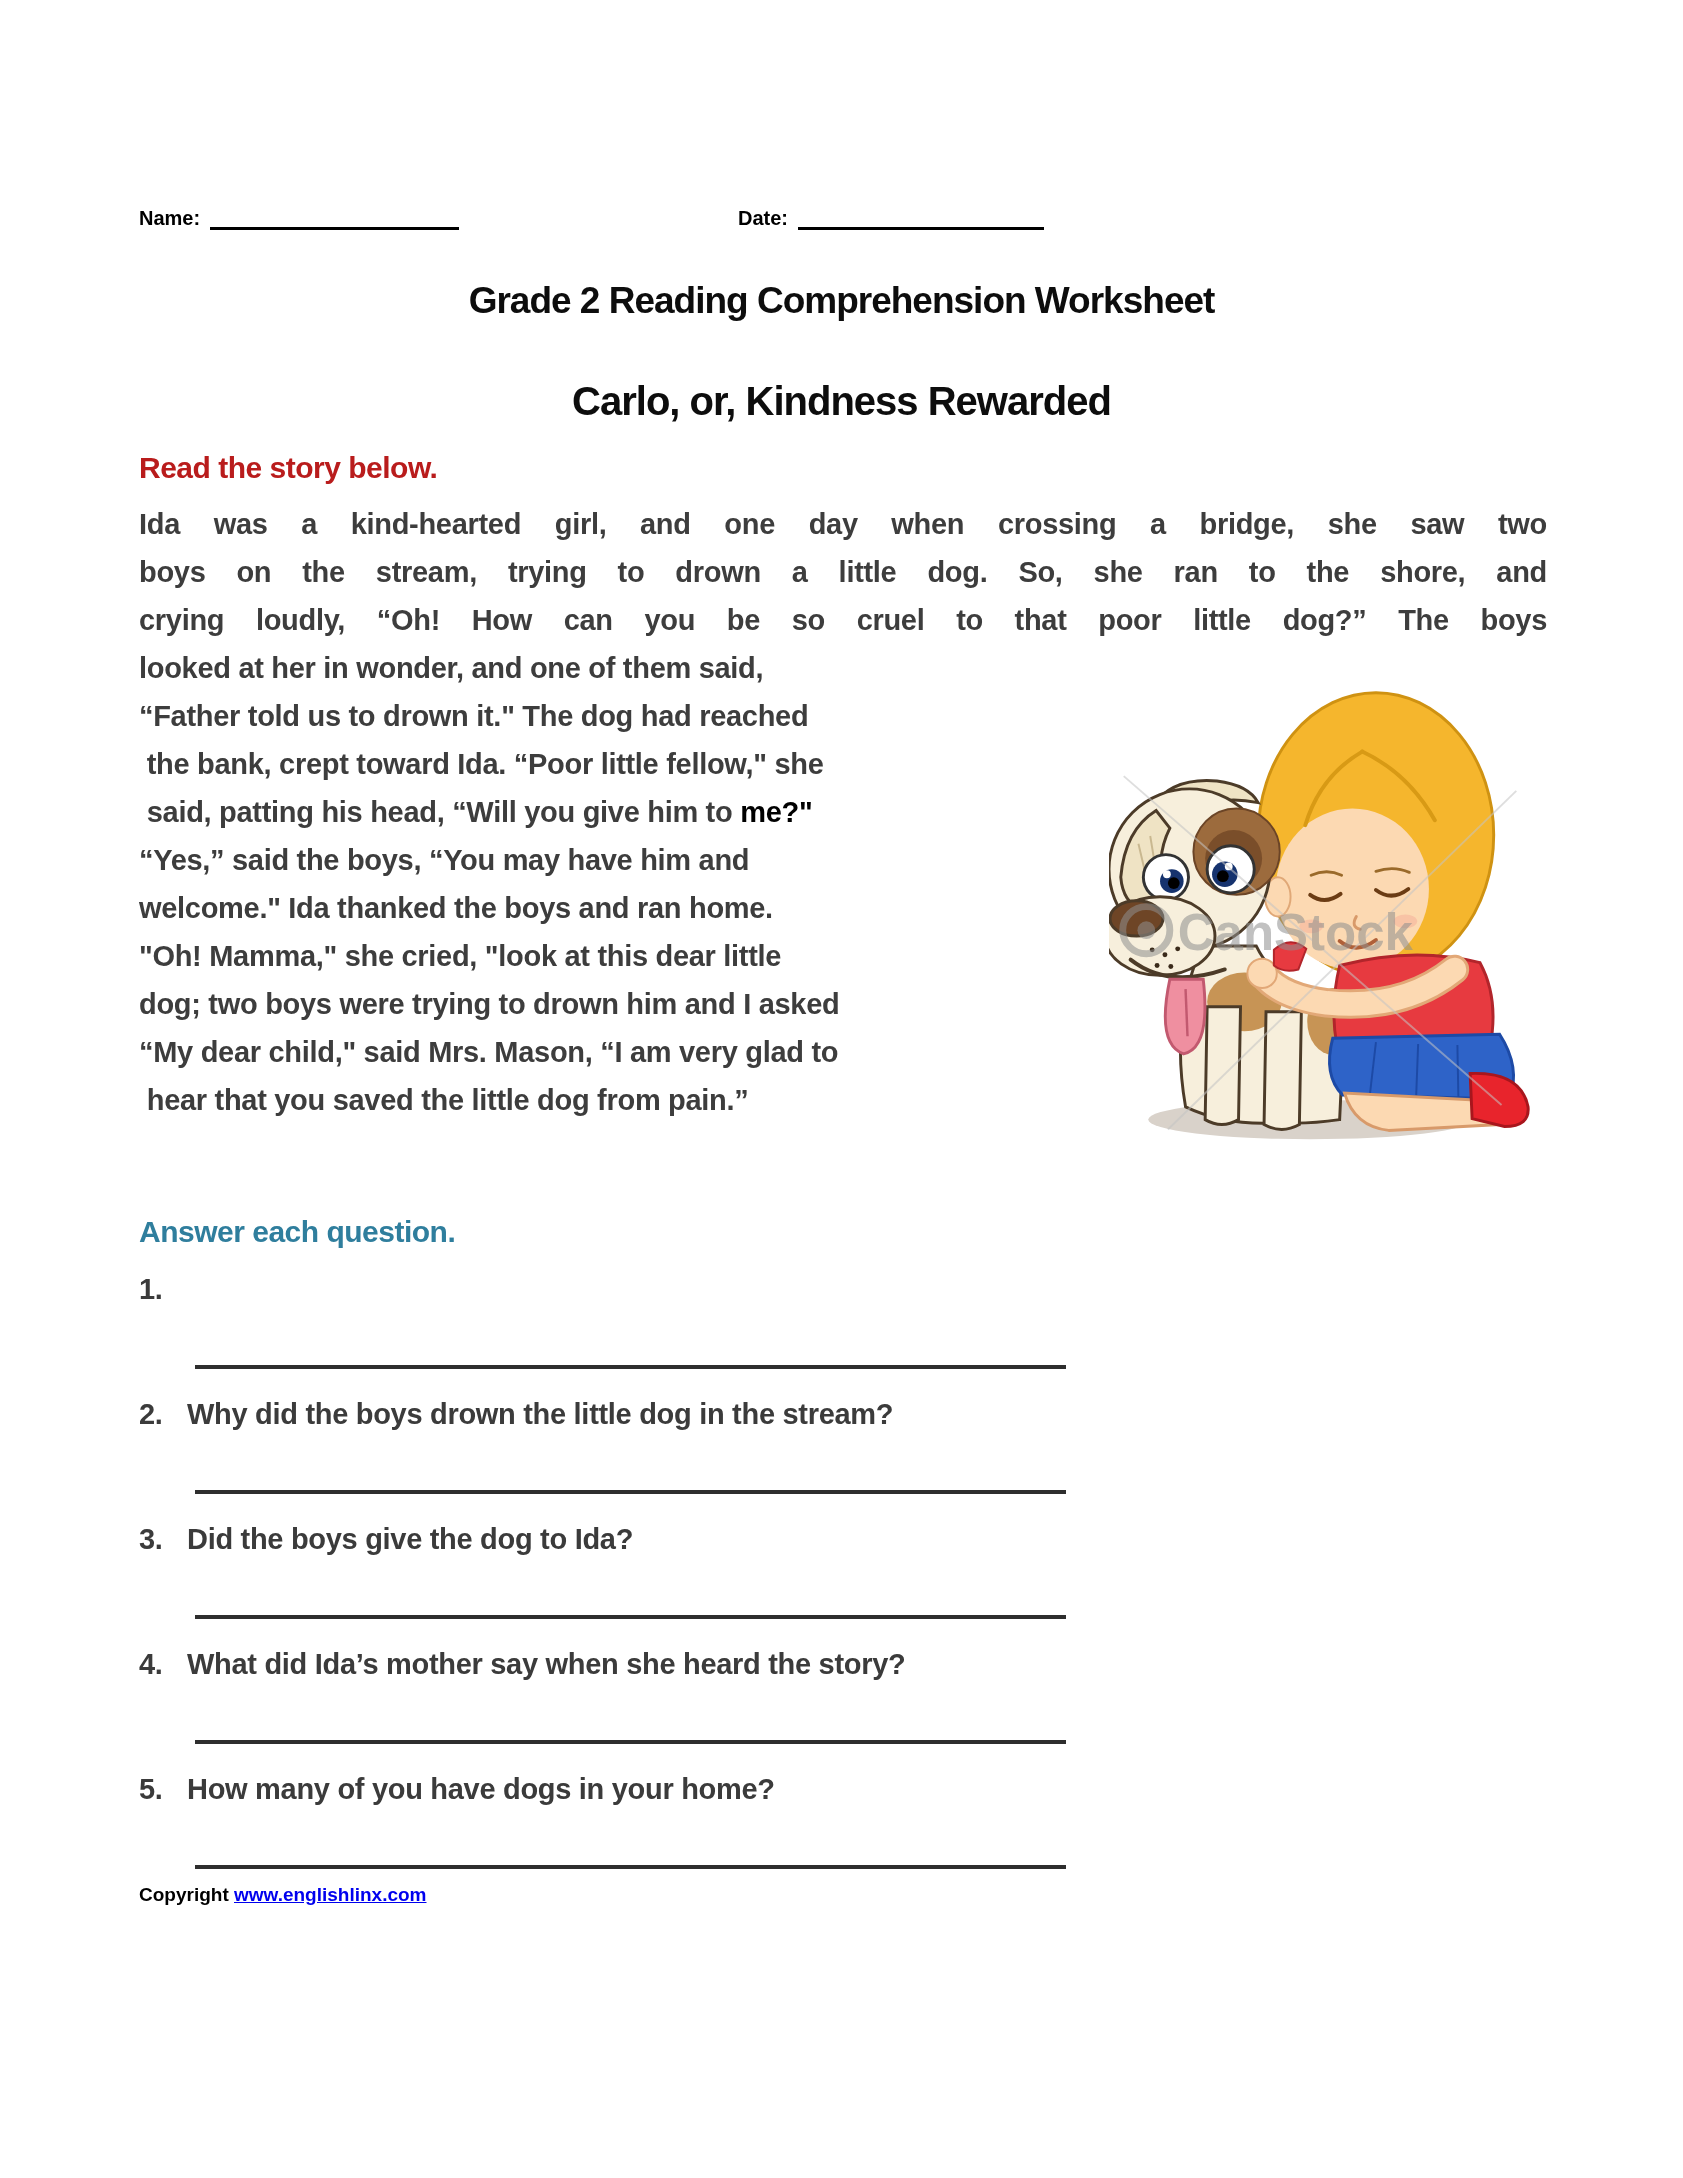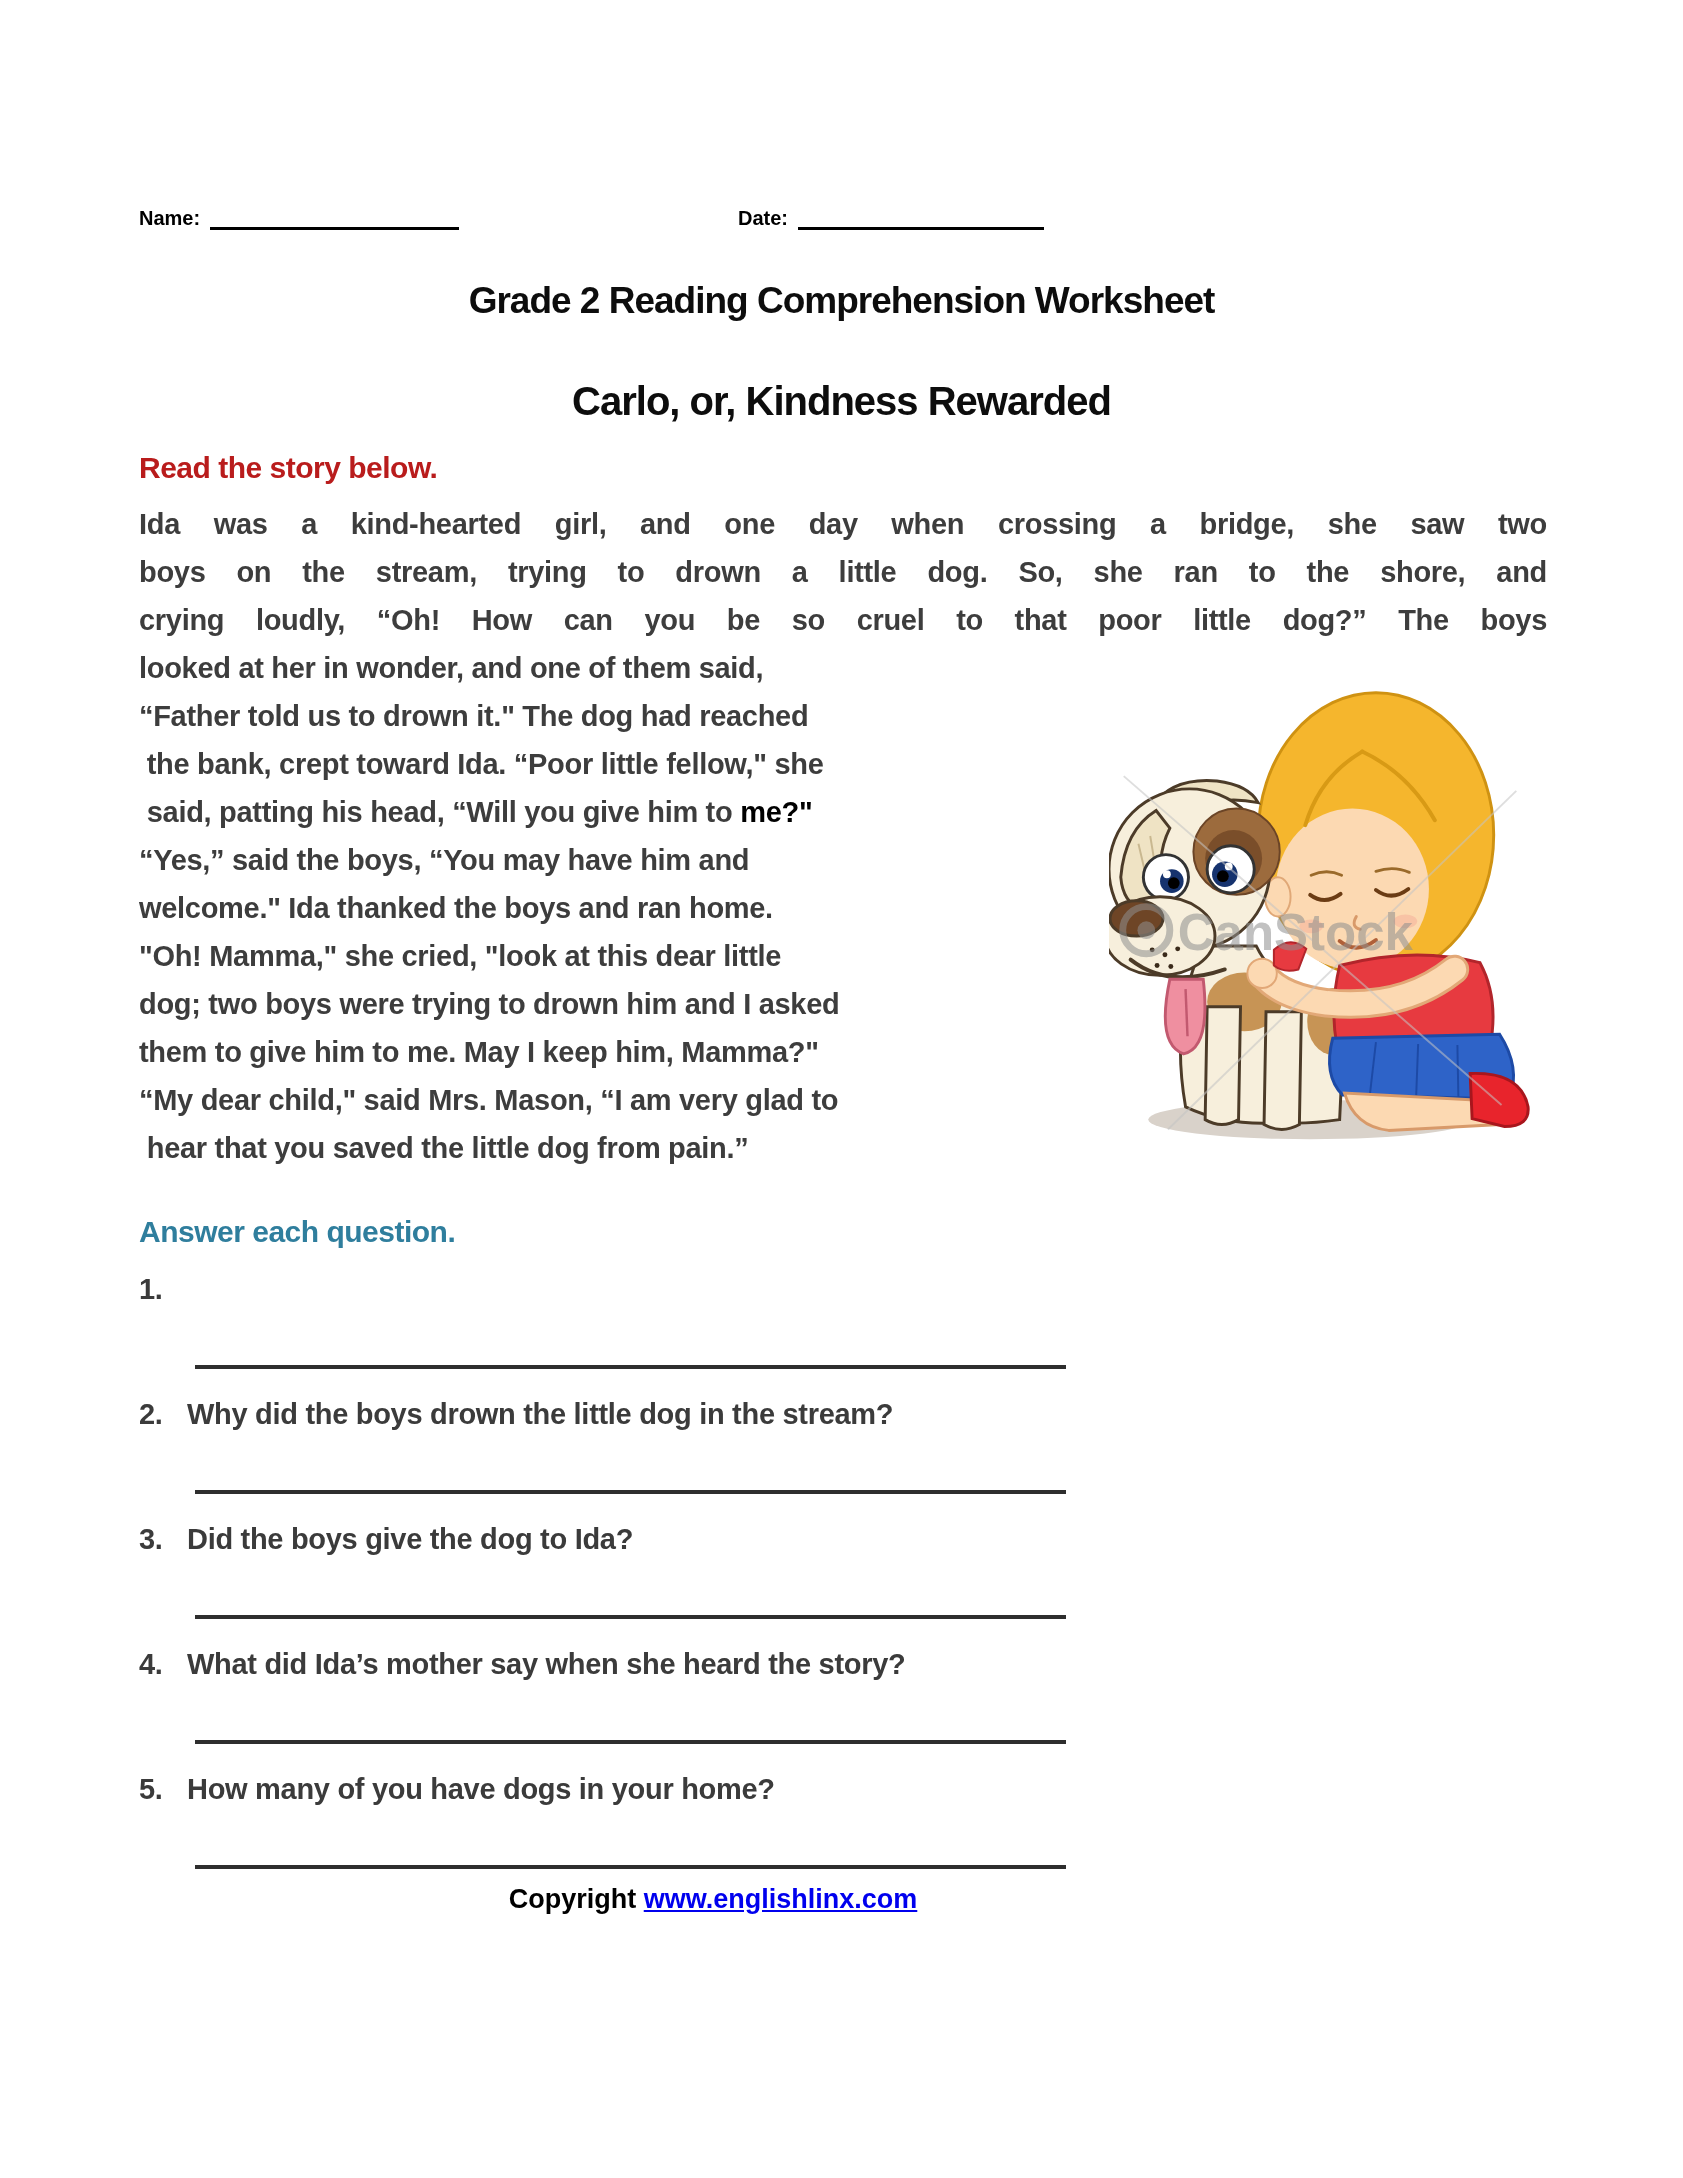--- a/index.html
+++ b/index.html
@@ -41,22 +41,22 @@
   .illustration { position:absolute; left:1109px; top:681px; width:422px; height:467px; }
   .illustration svg { width:100%; height:100%; display:block; }
   svg text { font-family:"Liberation Sans", sans-serif; }
 
   .questions { position:absolute; top:1270px; left:139px; width:1148px; }
   .q-row { display:flex; font-size:29px; font-weight:700; color:#3b3b3b; line-height:38px; letter-spacing:-0.3px; }
   .q-num { width:48px; flex:none; }
   .answer-line { margin:57px 0 26px 56px; width:871px; height:0; border-bottom:4px solid #2e2e2e; }
 
   .copyright {
-    position:absolute; top:1884px; left:139px; width:1148px; text-align:center;
-    font-size:27px; font-weight:bold; color:#000;
+    position:absolute; top:1884px; left:139px; width:1148px; 
+    font-size:19px; font-weight:bold; color:#000;
   }
   .copyright a { color:#0000ee; text-decoration:underline; cursor:pointer; }
 </style>
 </head>
 <body>
 
 <div class="page">
 
   <div class="top-row">
     <div class="field field-name"><span>Name:</span><span class="blank blank-name"></span></div>
@@ -73,21 +73,20 @@
       <div class="story-line j">boys on the stream, trying to drown a little dog. So, she ran to the shore, and</div>
       <div class="story-line j">crying loudly, “Oh! How can you be so cruel to that poor little dog?” The boys</div>
       <div class="story-line">looked at her in wonder, and one of them said,</div>
       <div class="story-line">“Father told us to drown it." The dog had reached</div>
       <div class="story-line"> the bank, crept toward Ida. “Poor little fellow," she</div>
       <div class="story-line"> said, patting his head, “Will you give him to <span class="emph">me?"</span></div>
       <div class="story-line">“Yes,” said the boys, “You may have him and</div>
       <div class="story-line">welcome." Ida thanked the boys and ran home.</div>
       <div class="story-line">"Oh! Mamma," she cried, "look at this dear little</div>
       <div class="story-line">dog; two boys were trying to drown him and I asked</div>
-      <div class="story-line">them to give him to me. May I keep him, Mamma?"</div>
       <div class="story-line">“My dear child," said Mrs. Mason, “I am very glad to</div>
       <div class="story-line"> hear that you saved the little dog from pain.”</div>
     </div>
 
   <div class="illustration">
     <svg viewBox="0 0 430 472" xmlns="http://www.w3.org/2000/svg">
       <g>
         <ellipse cx="205" cy="445" rx="165" ry="20" fill="#d9d2ca"></ellipse>
       </g>
       <g>

